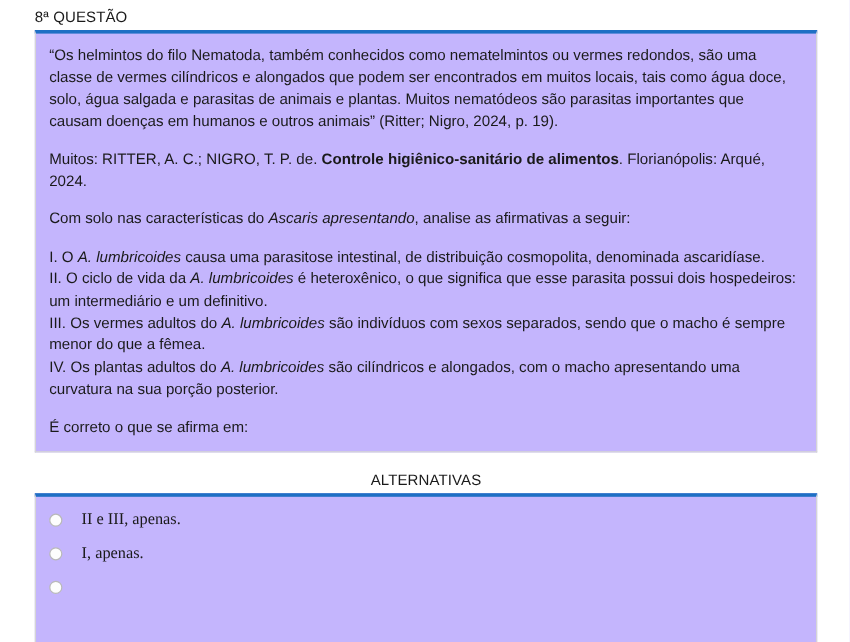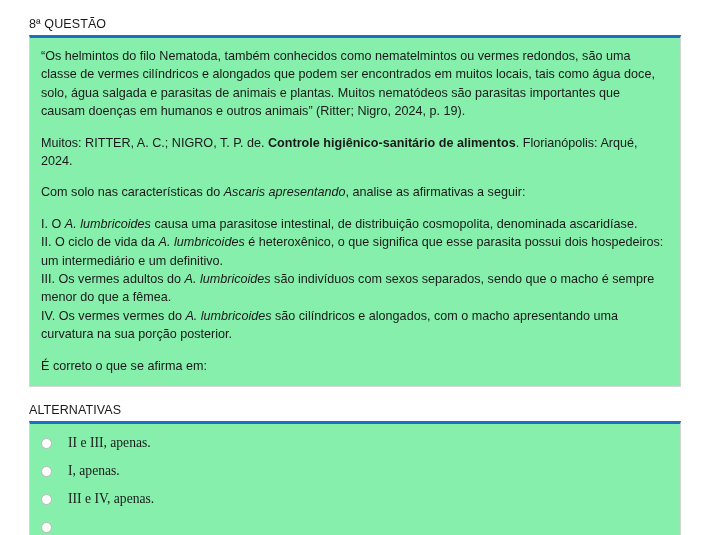--- a/index.html
+++ b/index.html
@@ -12,34 +12,34 @@
     height: 535px;
     font-family: "Liberation Sans", sans-serif;
     color: #1a1a1a;
     overflow: hidden;
   }
   .page {
     width: 708px;
     height: 386px;
     position: relative;
     box-sizing: border-box;
-    padding: 16px 27px 0 29px;
+    padding: 6px 27px 0 29px;
   }
   .question-label {
     font-size: 12.5px;
     color: #1a1a1a;
     margin: 0 0 3px 0;
     line-height: 16px;
     letter-spacing: 0.1px;
   }
   .panel {
     border: 1px solid #d5d5d5;
     border-top: 3px solid #1e6fc4;
     box-sizing: border-box;
-    background: #86efac;
+    background: #c4b5fd;
   }
   .statement-panel {
     padding: 9px 13px 11px 11px;
   }
   .statement-panel p {
     margin: 0 0 13px 0;
     font-size: 12.6px;
     line-height: 18.4px;
     color: #1a1a1a;
     text-align: left;
@@ -52,20 +52,21 @@
   }
   .it { font-style: italic; }
   .bd { font-weight: bold; }
 
   .alt-header {
     font-size: 12.5px;
     color: #1a1a1a;
     margin: 15px 0 3px 0;
     line-height: 16px;
     letter-spacing: 0.1px;
+    text-align: center;
   }
   .alternatives-panel {
     padding: 5px 0 6px 0;
   }
   .alt-row {
     display: flex;
     align-items: center;
     padding: 6px 0 6px 0;
     min-height: 16px;
   }
@@ -104,43 +105,39 @@
     </p>
 
     <p>
       <span>Com solo nas características do </span><span class="it">Ascaris apresentando</span><span>, analise as afirmativas a seguir:</span>
     </p>
 
     <p class="tight">
       <span>I. O </span><span class="it">A. lumbricoides</span><span> causa uma parasitose intestinal, de distribuição cosmopolita, denominada ascaridíase.</span><br>
       <span>II. O ciclo de vida da </span><span class="it">A. lumbricoides</span><span> é heteroxênico, o que significa que esse parasita possui dois hospedeiros: um intermediário e um definitivo.</span><br>
       <span>III. Os vermes adultos do </span><span class="it">A. lumbricoides</span><span> são indivíduos com sexos separados, sendo que o macho é sempre menor do que a fêmea.</span><br>
-      <span>IV. Os vermes vermes do </span><span class="it">A. lumbricoides</span><span> são cilíndricos e alongados, com o macho apresentando uma curvatura na sua porção posterior.</span>
+      <span>IV. Os plantas adultos do </span><span class="it">A. lumbricoides</span><span> são cilíndricos e alongados, com o macho apresentando uma curvatura na sua porção posterior.</span>
     </p>
 
     <p style="margin-top:13px;margin-bottom:0;">É correto o que se afirma em:</p>
   </div>
 
   <div class="alt-header">ALTERNATIVAS</div>
 
   <div class="panel alternatives-panel">
     <div class="alt-row">
       <span class="radio"></span>
       <span class="alt-text">II e III, apenas.</span>
     </div>
     <div class="alt-row">
       <span class="radio"></span>
       <span class="alt-text">I, apenas.</span>
     </div>
     <div class="alt-row">
       <span class="radio"></span>
-      <span class="alt-text">III e IV, apenas.</span>
-    </div>
-    <div class="alt-row">
-      <span class="radio"></span>
     </div>
     <div class="alt-row">
       
       
     </div>
   </div>
 
 </div>
 
 </body></html>

